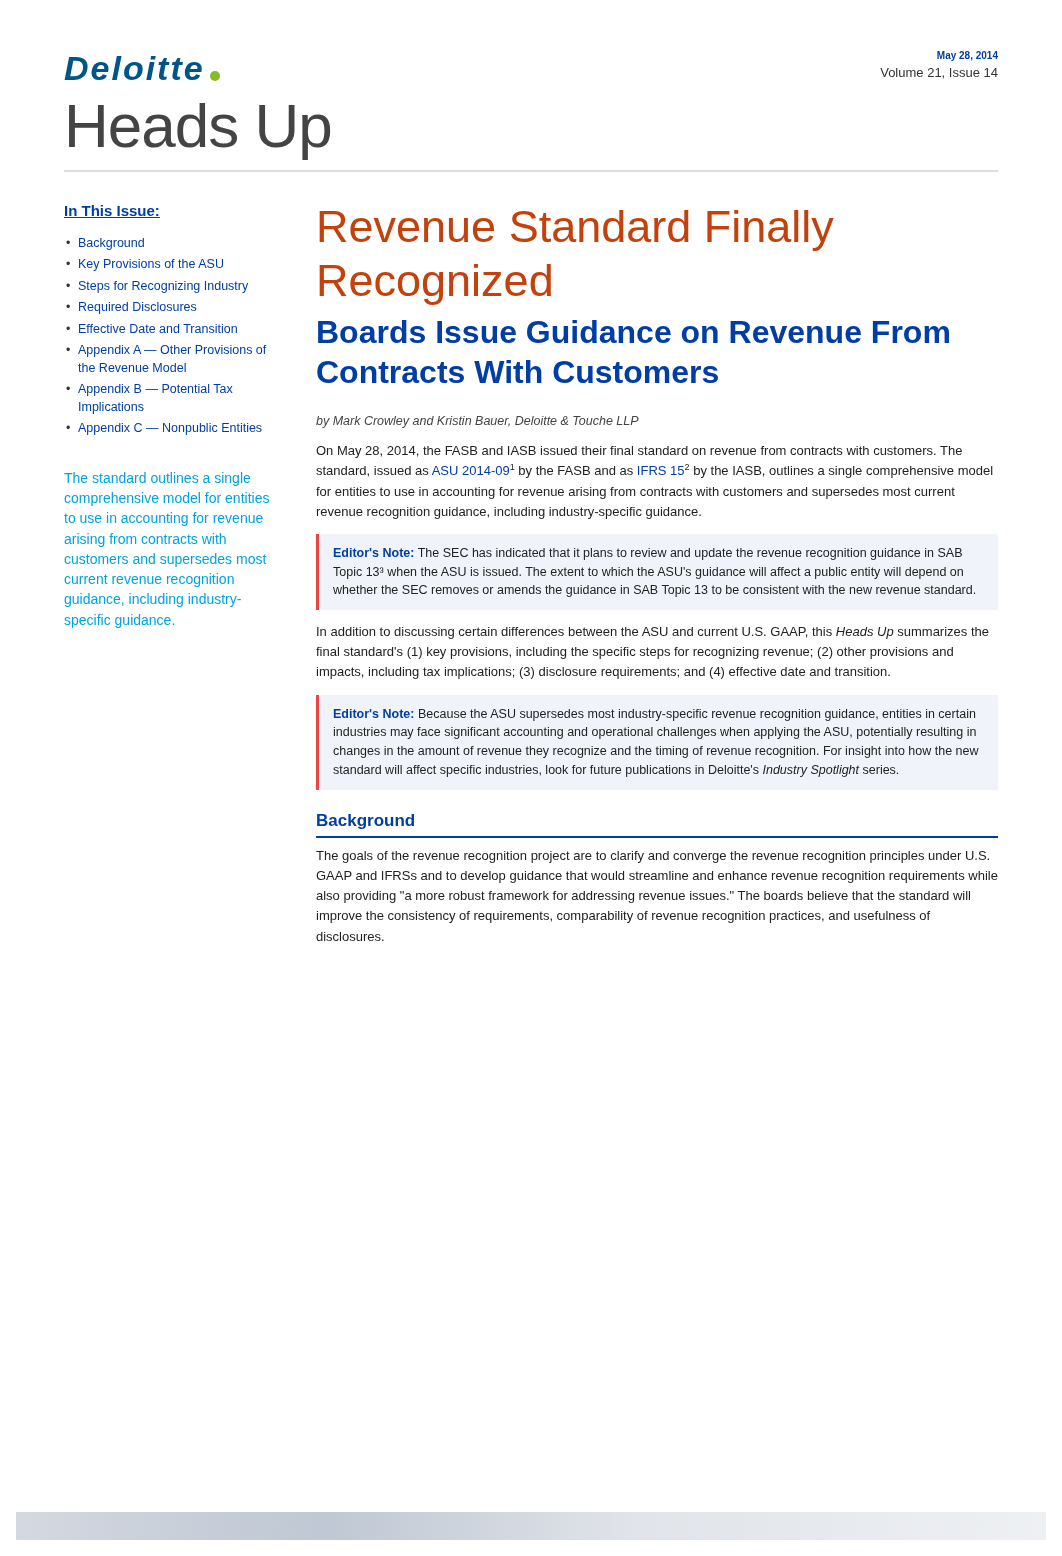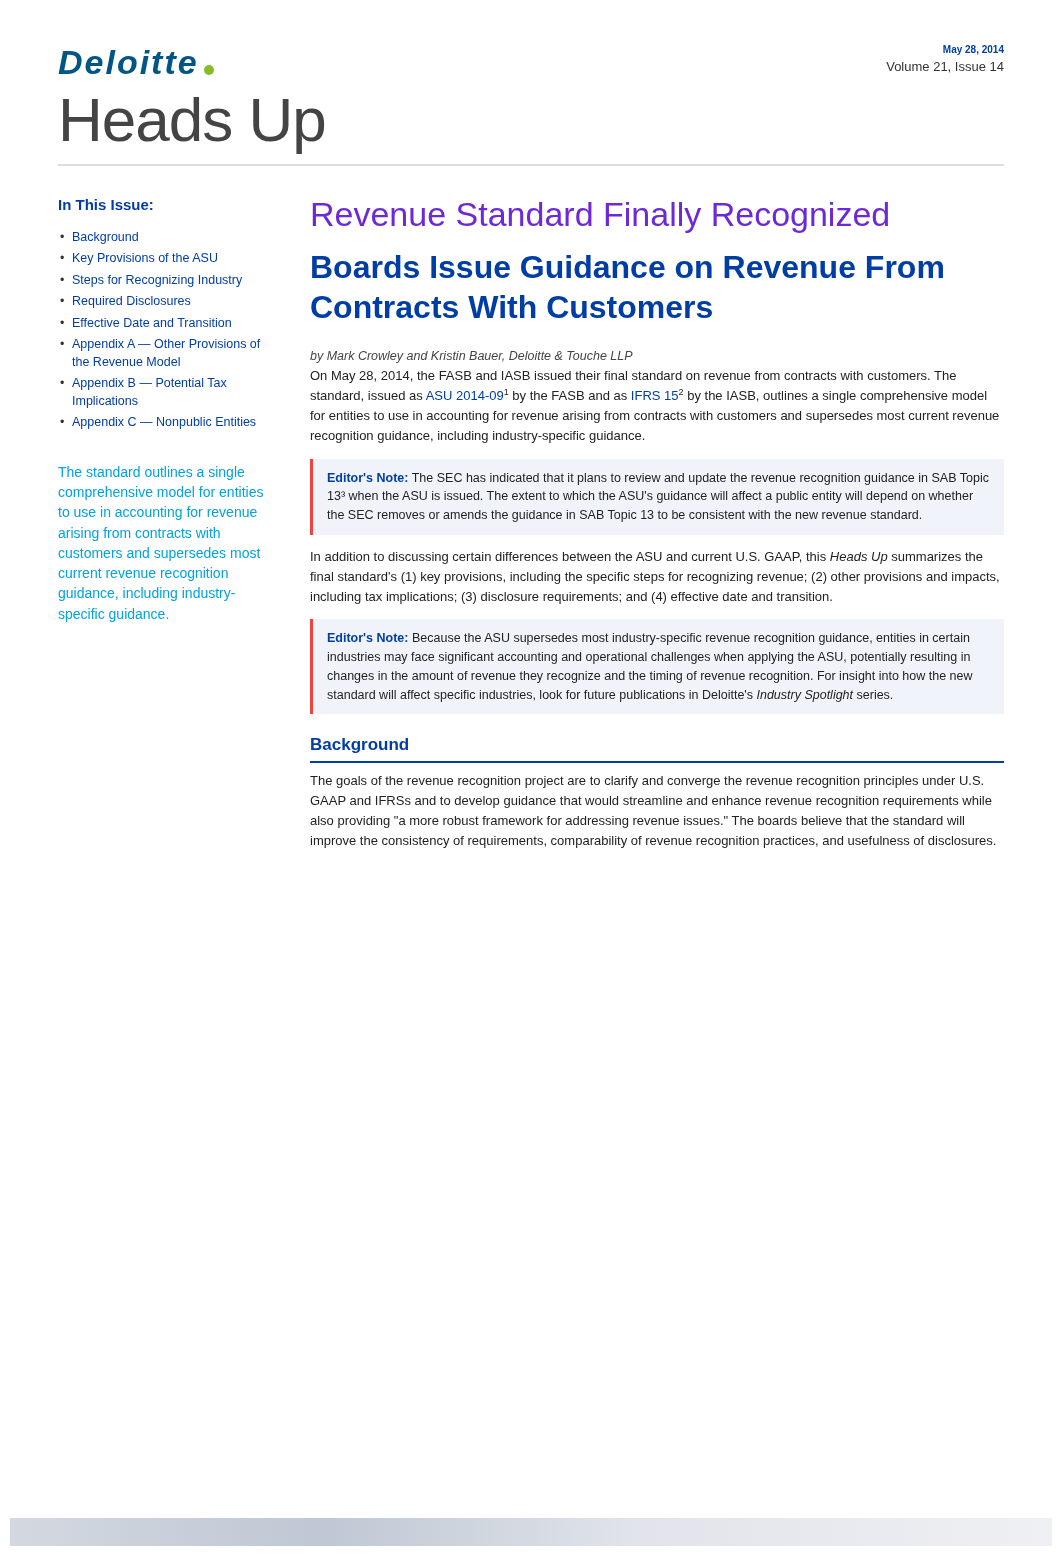--- a/index.html
+++ b/index.html
@@ -9,21 +9,21 @@
       color: #222;
       font-size: 13px;
       line-height: 1.5;
     }
     .page {
       width: 1062px;
       min-height: 1556px;
       background: #fff;
       display: flex;
       flex-direction: column;
-      padding: 10px;
+      padding: 16px;
     }
     
     .header {
       display: flex;
       justify-content: space-between;
       align-items: flex-start;
       padding: 28px 48px 0 48px;
     }
     .logo-area {
       display: flex;
@@ -61,20 +61,21 @@
     .sidebar {
       width: 220px;
       min-width: 200px;
       flex-shrink: 0;
     }
     .in-this-issue-label {
       color: #003da5;
       font-weight: bold;
       font-size: 15px;
       margin-bottom: 10px;
+      text-decoration: underline;
     }
     .sidebar-list {
       list-style: none;
       padding: 0;
       margin: 0 0 28px 0;
     }
     .sidebar-list li {
       padding: 2px 0 2px 14px;
       position: relative;
       color: #003da5;
@@ -97,38 +98,38 @@
       font-size: 14px;
       font-weight: 300;
       line-height: 1.45;
       margin-top: 20px;
     }
     
     .article {
       flex: 1;
     }
     .article-title-light {
-      font-size: 34px;
+      font-size: 45px;
       font-weight: 300;
-      color: #6d28d9;
+      color: #c2410c;
       line-height: 1.2;
-      margin-bottom: 12px;
+      margin-bottom: 4px;
     }
     .article-title-dark {
       font-size: 32px;
       font-weight: bold;
       color: #003da5;
       line-height: 1.25;
       margin-bottom: 20px;
     }
     .byline {
       font-style: italic;
       color: #444;
       font-size: 12.5px;
-      margin-bottom: 0;
+      margin-bottom: 10px;
     }
     .article-body p {
       font-size: 13px;
       line-height: 1.55;
       color: #222;
       margin-bottom: 12px;
     }
     .article-body a {
       color: #003da5;
       text-decoration: none;

